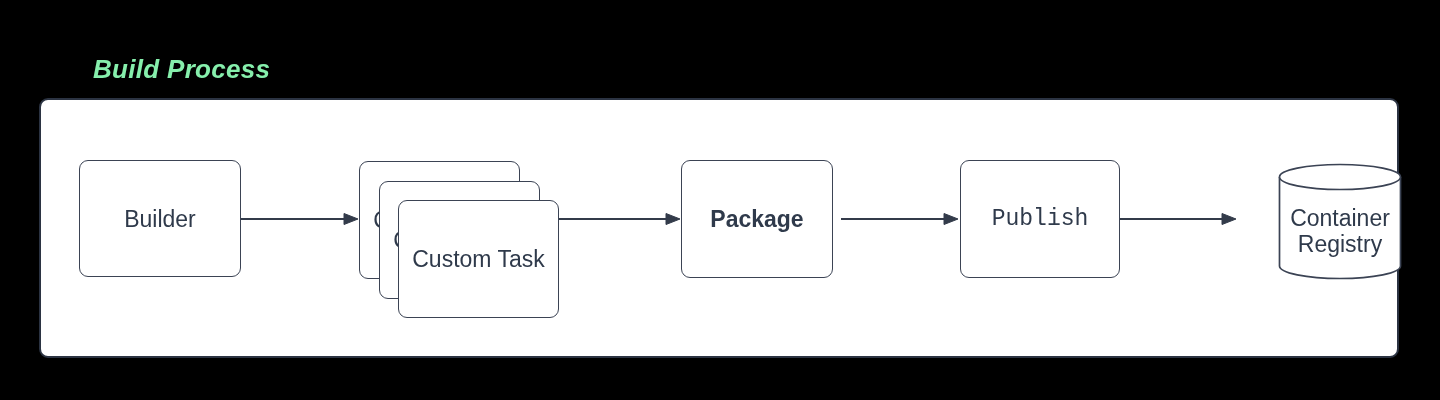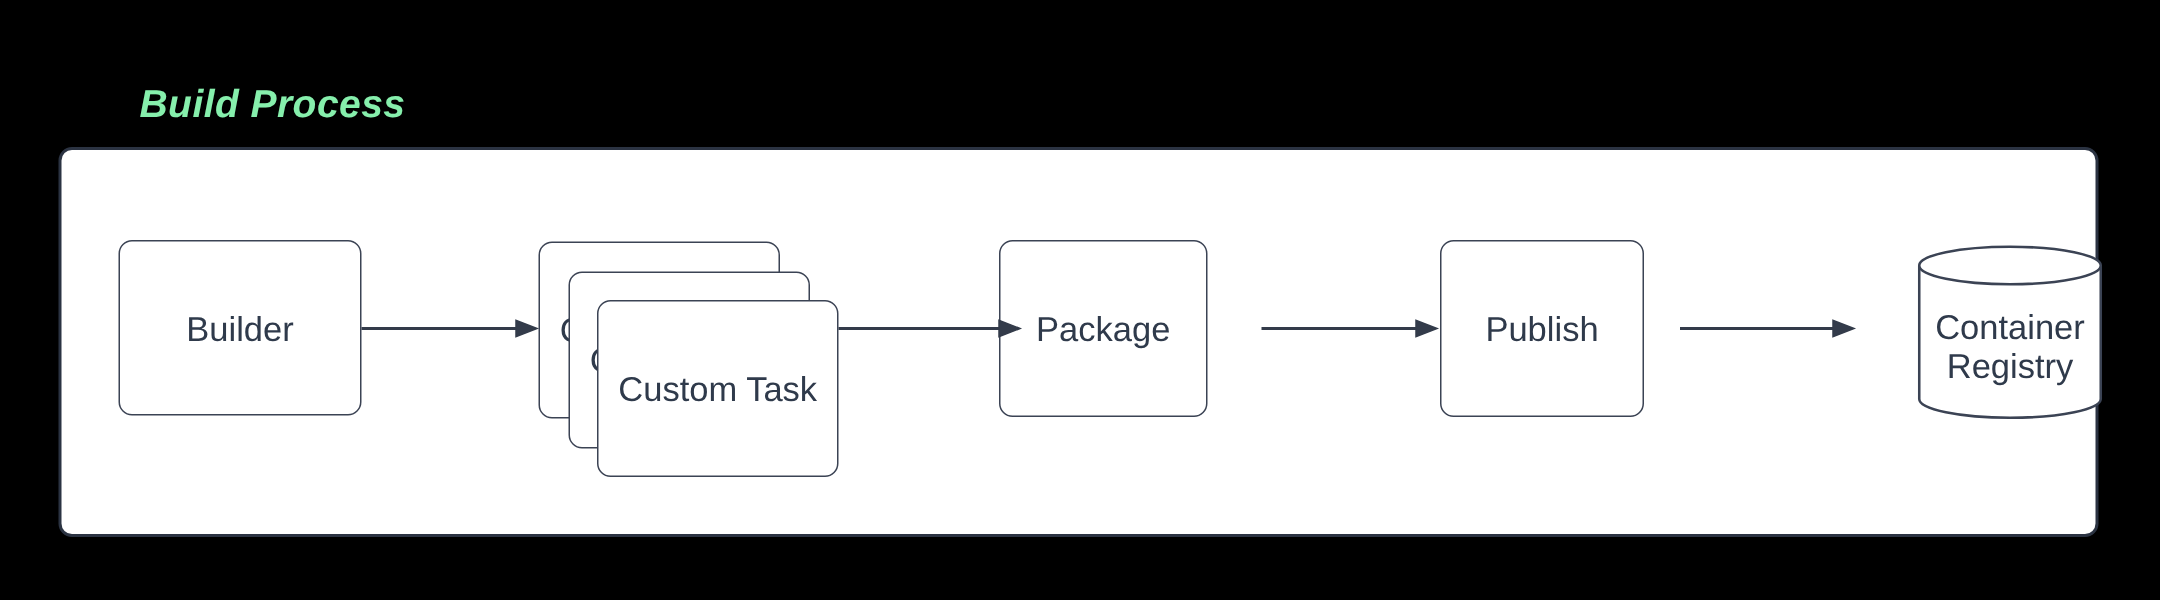--- a/index.html
+++ b/index.html
@@ -41,22 +41,22 @@
     box-sizing: border-box;
     display: flex;
     align-items: center;
     justify-content: center;
     font-size: 23px;
     color: #2f3a4b;
     text-align: center;
     line-height: 26px;
   }
   #node-builder   { left: 79px;  top: 160px; width: 162px; height: 117px; z-index: 2; }
-  #node-package   { left: 666px; top: 160px; width: 139px; height: 118px; z-index: 2; }
-  #node-publish   { left: 960px; top: 160px; width: 136px; height: 118px; z-index: 2; }
+  #node-package   { left: 681px; top: 160px; width: 152px; height: 118px; z-index: 2; font-weight: bold; }
+  #node-publish   { left: 960px; top: 160px; width: 160px; height: 118px; z-index: 2; font-family: Liberation Mono, monospace; }
   .stack-back     { left: 359px; top: 161px; width: 161px; height: 118px; z-index: 1; }
   .stack-middle   { left: 379px; top: 181px; width: 161px; height: 118px; z-index: 2; }
   .stack-front    { left: 398px; top: 200px; width: 161px; height: 118px; z-index: 3; }
   #node-container-registry {
     position: absolute;
     left: 1238px; top: 163px; width: 124px; height: 117px;
     z-index: 2;
     margin-left: 40px;
   }
   #node-container-registry svg.cylinder-shape {

